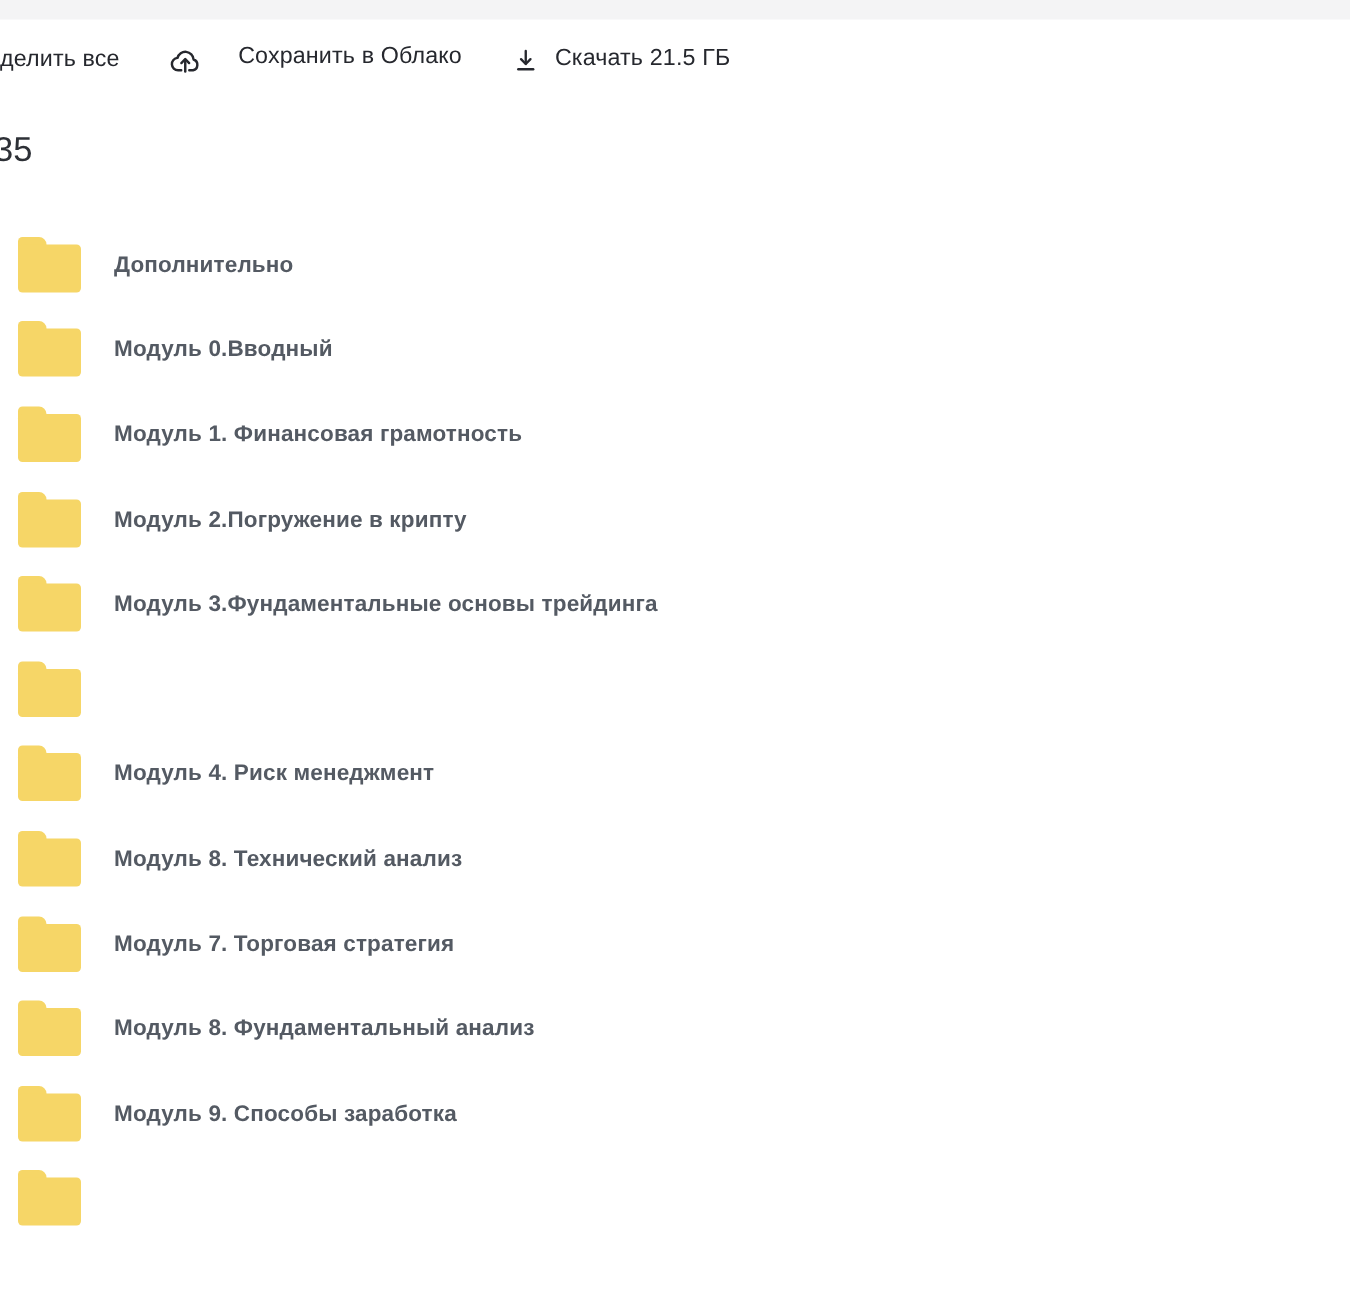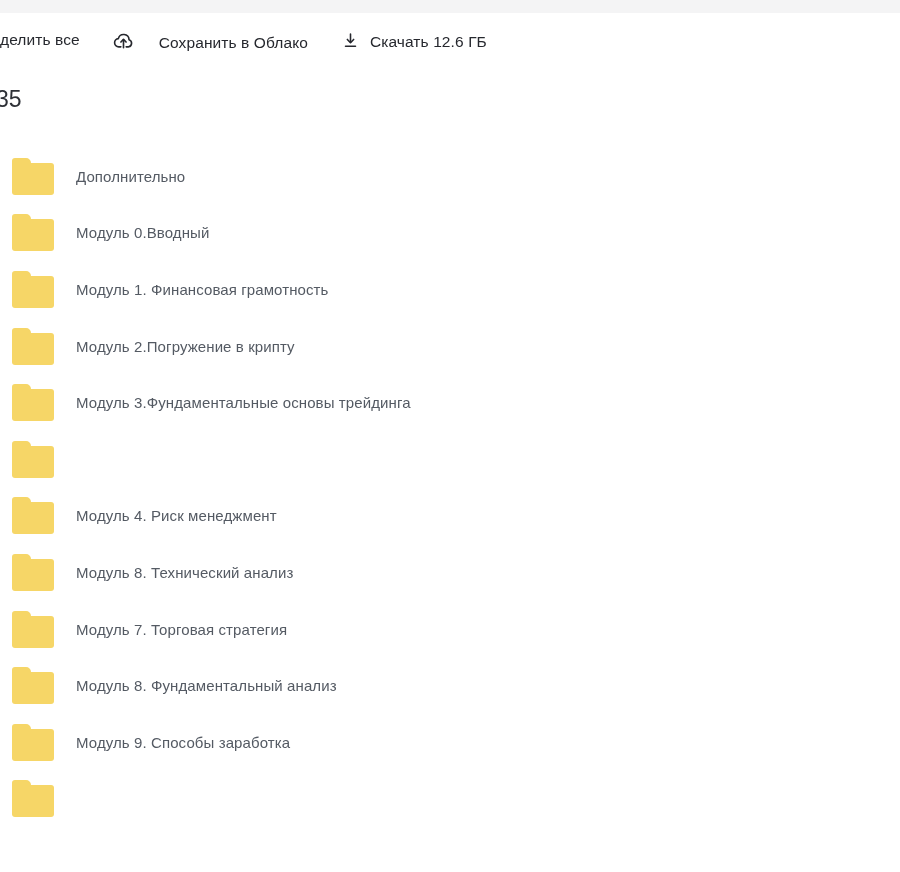--- a/index.html
+++ b/index.html
@@ -1,31 +1,31 @@
 <!DOCTYPE html>
 <html><head>
 <meta charset="utf-8">
 <style>
   * { margin:0; padding:0; box-sizing:border-box; }
   html,body { width:900px; height:872px; background:#ffffff; overflow:hidden;
     font-family:"Liberation Sans", sans-serif; }
   .top-strip { position:absolute; top:0; left:0; width:900px; height:13px; background:#f4f4f5; }
 
   .toolbar { position:absolute; top:24px; left:0; height:32px; display:flex; align-items:center; }
-  .toolbar-item { display:flex; align-items:flex-end; gap:9px; cursor:pointer;
+  .toolbar-item { display:flex; align-items:flex-start; gap:9px; cursor:pointer;
     font-size:15.5px; font-weight:500; color:#26282e; letter-spacing:.1px; white-space:nowrap; }
   .toolbar-item.select-all { margin-left:0; }
   .toolbar-item.save { margin-left:32px;gap:24px; }
   .toolbar-item.download { margin-left:32px; }
   .toolbar-item svg { display:block; }
 
   .count { position:absolute; top:86px; left:-4px; font-size:23px; color:#2d3036; font-weight:400; }
 
   .folder-list { position:absolute; top:148px; left:12px; width:860px; }
-  .folder-row { display:flex; align-items:center; height:56.6px; cursor:pointer; }
+  .folder-row { display:flex; align-items:center; height:56.6px; cursor:pointer;font-weight:bold; }
   .folder-icon { position:relative; width:42px; height:37px; flex:0 0 42px; }
   .folder-icon::before { content:''; position:absolute; top:0; left:0; width:19px; height:10px;
     background:#f6d667; border-radius:3px 5px 0 0; }
   .folder-icon::after { content:''; position:absolute; top:5px; left:0; width:42px; height:32px;
     background:#f6d667; border-radius:3px; }
   .folder-label { margin-left:22px; font-size:15px; color:#545a63; letter-spacing:.1px; }
 </style>
 </head>
 <body>
 
@@ -46,21 +46,21 @@
     <span>Сохранить в Облако</span>
   </div>
   <div class="toolbar-item download">
     <span>
       <svg width="21" height="21" viewBox="0 0 24 24" fill="none" stroke="#26282e" stroke-width="1.8" stroke-linecap="round" stroke-linejoin="round">
         <path d="M12 4.5 V14"></path>
         <path d="M8.4 10.8 L12 14.5 L15.6 10.8"></path>
         <path d="M6.3 18.5 H17.7"></path>
       </svg>
     </span>
-    <span>Скачать 12.6 ГБ</span>
+    <span>Скачать 21.5 ГБ</span>
   </div>
 </div>
 
 <div class="count">35</div>
 
 <div class="folder-list">
   <div class="folder-row">
     <div class="folder-icon"></div>
     <div class="folder-label">Дополнительно</div>
   </div>

